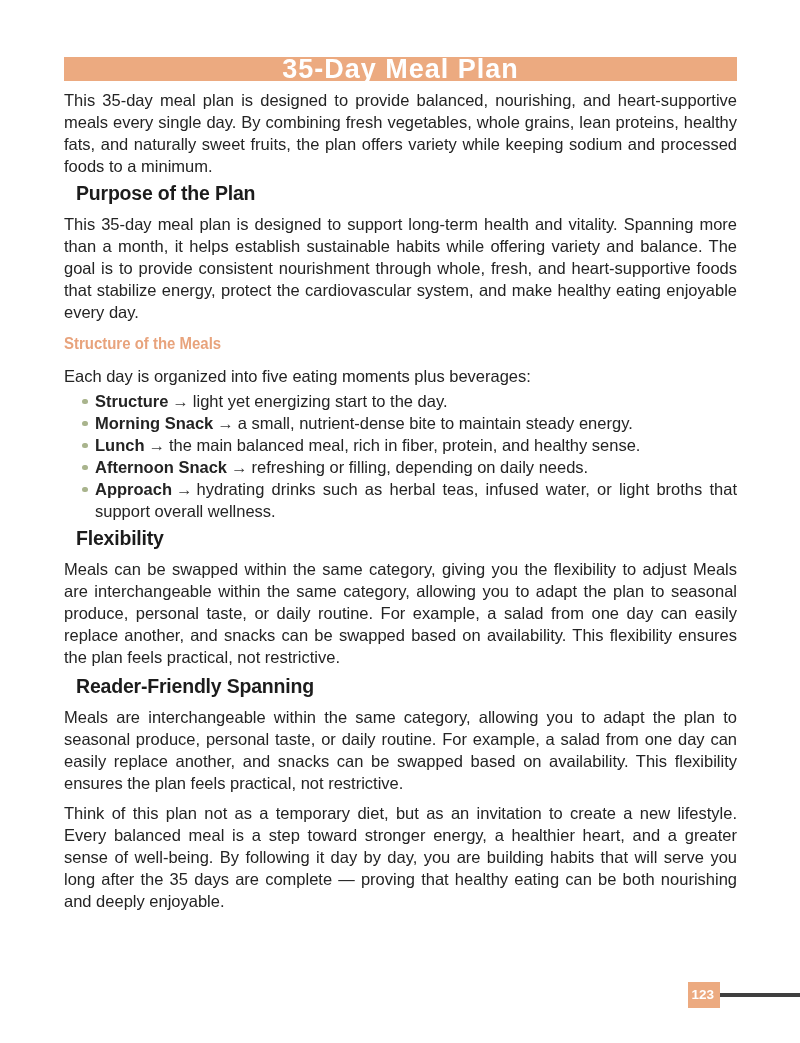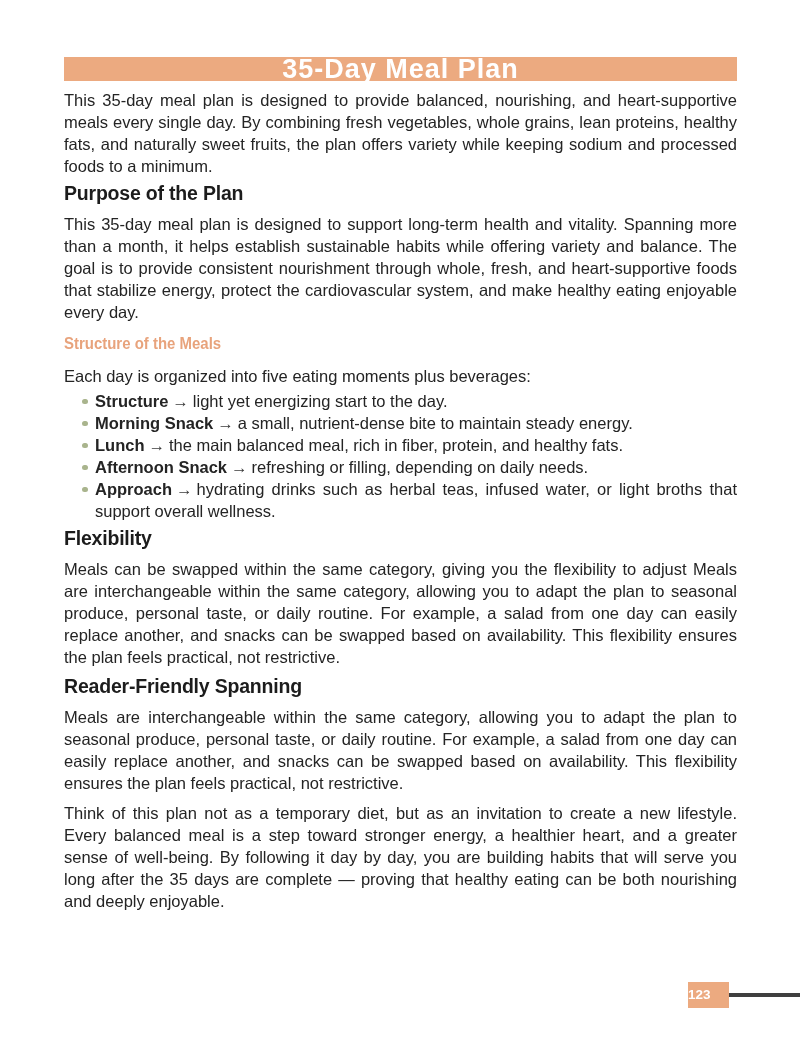--- a/index.html
+++ b/index.html
@@ -38,21 +38,21 @@
     font-size: 16.5px;
     line-height: 22px;
     text-align: justify;
     margin: 8px 0 0 0;
     color: var(--text, #242424);
   }
   h2 {
     font-size: 19.5px;
     line-height: 24px;
     font-weight: bold;
-    margin: 4px 0 0 0;
+    margin: 4px 0 0 12px;
     color: var(--heading, #1c1c1c);
     letter-spacing: -0.2px;
   }
   h2.accent {
     color: var(--accent-heading, #E8A37C);
     font-size: 17px;
     line-height: 26px;
     margin: 8px 0 0 0;
   }
   h2.accent .squeeze {
@@ -100,28 +100,28 @@
   }
   .footer {
     position: absolute;
     top: 982px;
     left: 688px;
     right: 0;
     display: flex;
     align-items: center;
   }
   .page-badge {
-    width: 41px;
+    width: 32px;
     height: 26px;
     background: var(--accent, #ECAA80);
     color: #ffffff;
     font-size: 13.5px;
     font-weight: bold;
     line-height: 26px;
-    text-align: left;
+    text-align: right;
     padding-right: 6px;
     box-sizing: border-box;
     flex: 0 0 auto;
   }
   .footer-line {
     flex: 1;
     height: 3.5px;
     background: var(--rule, #3F3F3F);
   }
 </style>
@@ -139,21 +139,21 @@
 
     <h2 data-name="section-heading-purpose">Purpose of the Plan</h2>
     <p class="body" data-name="purpose-paragraph">This 35-day meal plan is designed to support long-term health and vitality. Spanning more than a month, it helps establish sustainable habits while offering variety and balance. The goal is to provide consistent nourishment through whole, fresh, and heart-supportive foods that stabilize energy, protect the cardiovascular system, and make healthy eating enjoyable every day.</p>
 
     <h2 class="accent" data-name="section-heading-structure"><span class="squeeze" data-name="section-heading-structure-text">Structure of the Meals</span></h2>
     <p class="body" data-name="structure-intro">Each day is organized into five eating moments plus beverages:</p>
 
     <ul class="meals" data-name="meal-moments-list">
       <li data-name="list-item-breakfast"><span class="term" data-name="meal-term">Structure</span><span class="arrow" data-name="arrow-glyph">→</span><span data-name="meal-desc">light yet energizing start to the day.</span></li>
       <li data-name="list-item-morning-snack"><span class="term" data-name="meal-term">Morning Snack</span><span class="arrow" data-name="arrow-glyph">→</span><span data-name="meal-desc">a small, nutrient-dense bite to maintain steady energy.</span></li>
-      <li data-name="list-item-lunch"><span class="term" data-name="meal-term">Lunch</span><span class="arrow" data-name="arrow-glyph">→</span><span data-name="meal-desc">the main balanced meal, rich in fiber, protein, and healthy fats.</span></li>
+      <li data-name="list-item-lunch"><span class="term" data-name="meal-term">Lunch</span><span class="arrow" data-name="arrow-glyph">→</span><span data-name="meal-desc">the main balanced meal, rich in fiber, protein, and healthy sense.</span></li>
       <li data-name="list-item-afternoon-snack"><span class="term" data-name="meal-term">Afternoon Snack</span><span class="arrow" data-name="arrow-glyph">→</span><span data-name="meal-desc">refreshing or filling, depending on daily needs.</span></li>
       <li data-name="list-item-beverages"><span class="term" data-name="meal-term">Approach</span><span class="arrow" data-name="arrow-glyph">→</span><span data-name="meal-desc">hydrating drinks such as herbal teas, infused water, or light broths that support overall wellness.</span></li>
     </ul>
 
     <h2 data-name="section-heading-flexibility">Flexibility</h2>
     <p class="body" data-name="flexibility-paragraph">Meals can be swapped within the same category, giving you the flexibility to adjust Meals are interchangeable within the same category, allowing you to adapt the plan to seasonal produce, personal taste, or daily routine. For example, a salad from one day can easily replace another, and snacks can be swapped based on availability. This flexibility ensures the plan feels practical, not restrictive.</p>
 
     <h2 data-name="section-heading-reader">Reader-Friendly Spanning</h2>
     <p class="body" data-name="reader-paragraph-1">Meals are interchangeable within the same category, allowing you to adapt the plan to seasonal produce, personal taste, or daily routine. For example, a salad from one day can easily replace another, and snacks can be swapped based on availability. This flexibility ensures the plan feels practical, not restrictive.</p>
     <p class="body" data-name="reader-paragraph-2">Think of this plan not as a temporary diet, but as an invitation to create a new lifestyle. Every balanced meal is a step toward stronger energy, a healthier heart, and a greater sense of well-being. By following it day by day, you are building habits that will serve you long after the 35 days are complete — proving that healthy eating can be both nourishing and deeply enjoyable.</p>

